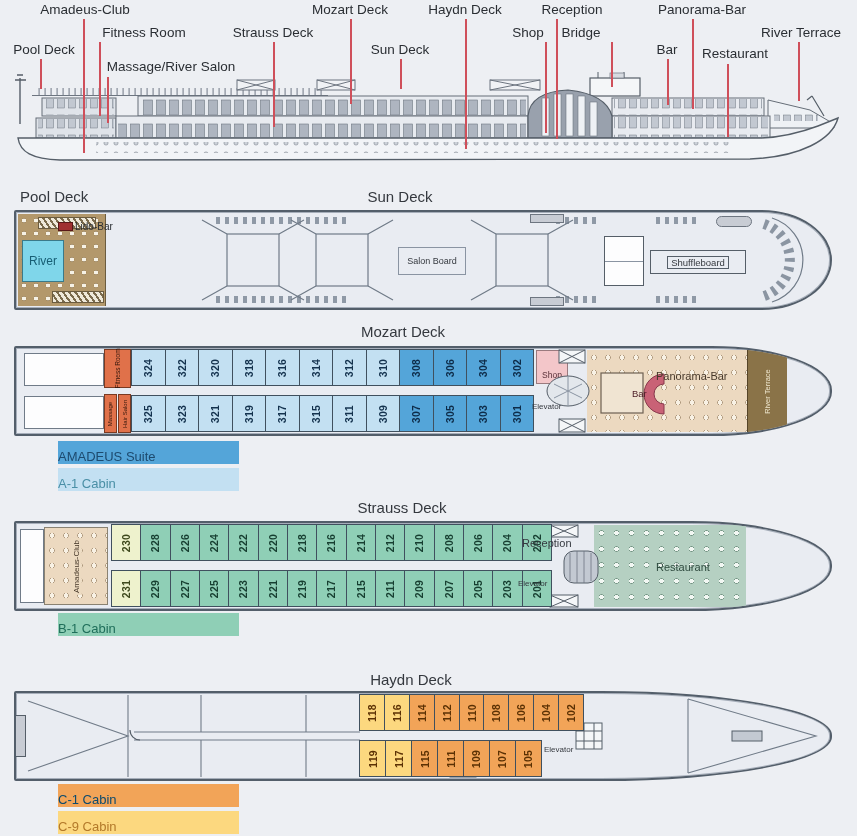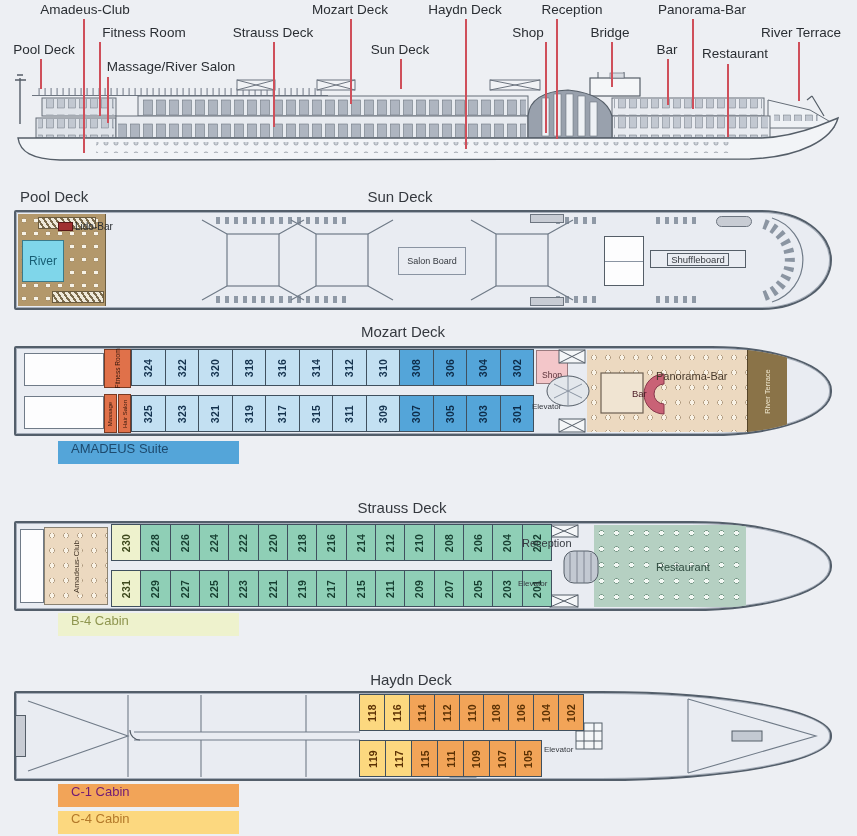--- a/index.html
+++ b/index.html
@@ -21,26 +21,26 @@
   .cab{flex:1;margin-left:-1px;border:1px solid #40505e;display:flex;align-items:center;justify-content:center;overflow:hidden;}
   .cab span{transform:rotate(-90deg);font-size:10.5px;font-weight:700;letter-spacing:.3px;}
   .cab.t-A1{background:#c3e0f2;color:#14324e}
   .cab.t-S{background:#54a5d9;color:#0e2c49}
   .cab.t-B1{background:#8fcfb6;color:#173f31}
   .cab.t-B4{background:#eef2cd;color:#3f4a1e}
   .cab.t-C1{background:#f2a458;color:#5b3104}
   .cab.t-C4{background:#fcd87f;color:#5b3104}
   
   .legend{position:absolute;left:58px;z-index:4;}
-  .lg-row{width:181px;height:23px;margin-bottom:4px;display:flex;align-items:flex-start;padding-left:13px;font-size:13px;box-sizing:border-box;}
+  .lg-row{width:181px;height:23px;margin-bottom:4px;display:flex;align-items:flex-end;padding-left:0;font-size:13px;box-sizing:border-box;}
   .lg-row.t-S{background:#54a5d9;color:#1d4a6e}
   .lg-row.t-A1{background:#c3e0f2;color:#4a8fa6}
   .lg-row.t-B1{background:#8fcfb6;color:#1f6e5a}
   .lg-row.t-B4{background:#eef2cd;color:#8f9650}
-  .lg-row.t-C1{background:#f2a458;color:#701a75}
+  .lg-row.t-C1{background:#f2a458;color:#0c4a6e}
   .lg-row.t-C4{background:#fcd87f;color:#b3792a}
   
   .dots-beige{background-color:#ecd9c0;background-image:radial-gradient(circle 3px at 50% 50%, #f8f1e4 0 2.1px, rgba(98,74,44,.45) 2.5px, transparent 3px);background-size:14px 15px;}
   .dots-green{background-color:#b5d0c2;background-image:radial-gradient(circle 3px at 50% 50%, #f2f7f3 0 2.1px, rgba(40,78,58,.45) 2.5px, transparent 3px);background-size:15px 16px;}
   .dots-wood{background-color:#b3986b;background-image:radial-gradient(circle 2.6px at 50% 50%, #f6f2e6 0 1.8px, rgba(80,60,30,.5) 2.2px, transparent 2.6px);background-size:12px 13px;}
   .hatch{background:repeating-linear-gradient(55deg,#efe9da 0 3px,#7a6a4c 3px 5px);border:1px solid #6b5c40;}
   .ticks{height:7px;background:repeating-linear-gradient(90deg,#8f99a6 0 4px,transparent 4px 9px);}
   .vt{display:flex;align-items:center;justify-content:center;height:100%;width:100%;}
   .vt span{transform:rotate(-90deg);white-space:nowrap;}
   .small-label{position:absolute;color:#35393f;z-index:4;white-space:nowrap;}
@@ -51,21 +51,21 @@
 <div class="stage">
 
   <div class="callout" style="left:85px;top:2px">Amadeus-Club</div>
   <div class="callout" style="left:350px;top:2px">Mozart Deck</div>
   <div class="callout" style="left:465px;top:2px">Haydn Deck</div>
   <div class="callout" style="left:572px;top:2px">Reception</div>
   <div class="callout" style="left:702px;top:2px">Panorama-Bar</div>
   <div class="callout" style="left:144px;top:25px">Fitness Room</div>
   <div class="callout" style="left:273px;top:25px">Strauss Deck</div>
   <div class="callout" style="left:528px;top:25px">Shop</div>
-  <div class="callout" style="left:610px;top:25px">Bridge</div>
+  <div class="callout" style="left:581px;top:25px">Bridge</div>
   <div class="callout" style="left:801px;top:25px">River Terrace</div>
   <div class="callout" style="left:44px;top:42px">Pool Deck</div>
   <div class="callout" style="left:400px;top:42px">Sun Deck</div>
   <div class="callout" style="left:667px;top:42px">Bar</div>
   <div class="callout" style="left:735px;top:46px">Restaurant</div>
   <div class="callout" style="left:171px;top:59px">Massage/River Salon</div>
 
   <div class="cline" style="left:83px;top:19px;height:134px"></div>
   <div class="cline" style="left:350px;top:19px;height:85px"></div>
   <div class="cline" style="left:465px;top:19px;height:130px"></div>
@@ -176,21 +176,21 @@
     </div>
 
     <div class="panel" style="left:514px;top:2px;width:34px;height:9px;background:#c8ccd4;border:1px solid #6d7580"></div>
     <div class="panel" style="left:514px;top:85px;width:34px;height:9px;background:#c8ccd4;border:1px solid #6d7580"></div>
     <div class="panel" style="left:700px;top:4px;width:36px;height:11px;background:#c8ccd4;border:1px solid #6d7580;border-radius:6px"></div>
 
     <div class="panel" style="left:588px;top:24px;width:40px;height:50px;background:#fdfdfe;border:1.5px solid #555e68">
       <div style="position:absolute;left:0;top:24px;width:100%;border-top:1px solid #8a94a2"></div>
     </div>
 
-    <div class="panel" style="left:634px;top:38px;width:96px;height:18px;border:1.5px solid #555e68;display:flex;align-items:center;justify-content:center;background:#e9ecf2">
+    <div class="panel" style="left:634px;top:38px;width:96px;height:24px;border:1.5px solid #555e68;display:flex;align-items:center;justify-content:center;background:#e9ecf2">
       <span style="font-size:9.5px;color:#35393f;border:1px solid #555e68;padding:0 3px">Shuffleboard</span>
     </div>
     <svg class="deck-art" width="814" height="96">
       <g stroke="#707b88" stroke-width="1.2" fill="none">
         <rect x="211" y="22" width="52" height="52"></rect>
         <path d="M211,22 L186,8 M263,22 L288,8 M211,74 L186,88 M263,74 L288,88"></path>
         <rect x="300" y="22" width="52" height="52"></rect>
         <path d="M300,22 L275,8 M352,22 L377,8 M300,74 L275,88 M352,74 L377,88"></path>
         <rect x="480" y="22" width="52" height="52"></rect>
         <path d="M480,22 L455,8 M532,22 L557,8 M480,74 L455,88 M532,74 L557,88"></path>
@@ -327,20 +327,23 @@
       <path d="M552,28 L552,58 M538,36 L566,50 M538,50 L566,36" stroke="#8a94a2" stroke-width="1" fill="none"></path>
       <rect x="585" y="25" width="42" height="40" fill="#f0e4d2" stroke="#6d6052" stroke-width="1.2"></rect>
       <path d="M648,26 A20,20 0 0 0 648,66 L648,56 A10,10 0 0 1 648,36 Z" fill="#c96276" stroke="#87394c" stroke-width="1"></path>
     </svg>
   </div>
 
   <div class="legend" style="top:441px">
 
   <div class="lg-row t-S">
         <span>AMADEUS Suite</span>
+      </div>
+      <div class="lg-row t-A1">
+        <span>A-1 Cabin</span>
       </div>
     </div>
 
   <div class="deck-title ctr" style="left:402px;top:499px">Strauss Deck</div>
 
   <div class="deck" style="top:521px;height:86px;border-radius:2px 140px 140px 2px / 2px 44px 44px 2px">
     <div class="panel" style="left:4px;top:6px;width:24px;height:74px;background:#fdfdfe;border:1.2px solid #707b88"></div>
     <div class="panel dots-beige" style="left:28px;top:4px;width:64px;height:78px;border:1px solid #8a8272">
       <div class="vt">
           <span style="font-size:8px;color:#46382a;background:rgba(236,217,192,.85);padding:1px 2px">Amadeus-Club</span>
@@ -453,22 +456,22 @@
         <rect x="534" y="72" width="28" height="12"></rect>
           <path d="M534,72 L562,84 M534,84 L562,72" fill="none"></path>
       </g>
       <rect x="548" y="28" width="34" height="32" rx="10" fill="#c3c9d2" stroke="#555e68" stroke-width="1"></rect>
       <path d="M554,30 L554,58 M561,28 L561,60 M568,28 L568,60 M575,30 L575,58" stroke="#6d7580" stroke-width="0.8" fill="none"></path>
     </svg>
   </div>
 
   <div class="legend" style="top:613px">
 
-      <div class="lg-row t-B4">
-        <span>B-4 Cabin</span>
+  <div class="lg-row t-B1">
+        <span>B-1 Cabin</span>
       </div>
     </div>
 
   <div class="deck-title ctr" style="left:411px;top:671px">Haydn Deck</div>
 
   <div class="deck" style="top:691px;height:86px;border-radius:2px 230px 230px 2px / 2px 44px 44px 2px">
     <div class="cab-row" style="left:344px;top:1px;width:224px">
 
     <div class="cab t-C4">
           <span>118</span>
@@ -546,17 +549,17 @@
     </svg>
     <div class="panel" style="left:-2px;top:22px;width:12px;height:42px;background:#c8ccd4;border:1.2px solid #555e68"></div>
   </div>
 
   <div class="legend" style="top:784px">
 
   <div class="lg-row t-C1">
         <span>C-1 Cabin</span>
       </div>
       <div class="lg-row t-C4">
-        <span>C-4 Cabin</span>
+        <span>C-9 Cabin</span>
       </div>
     </div>
 
 </div>
 
 </body></html>

